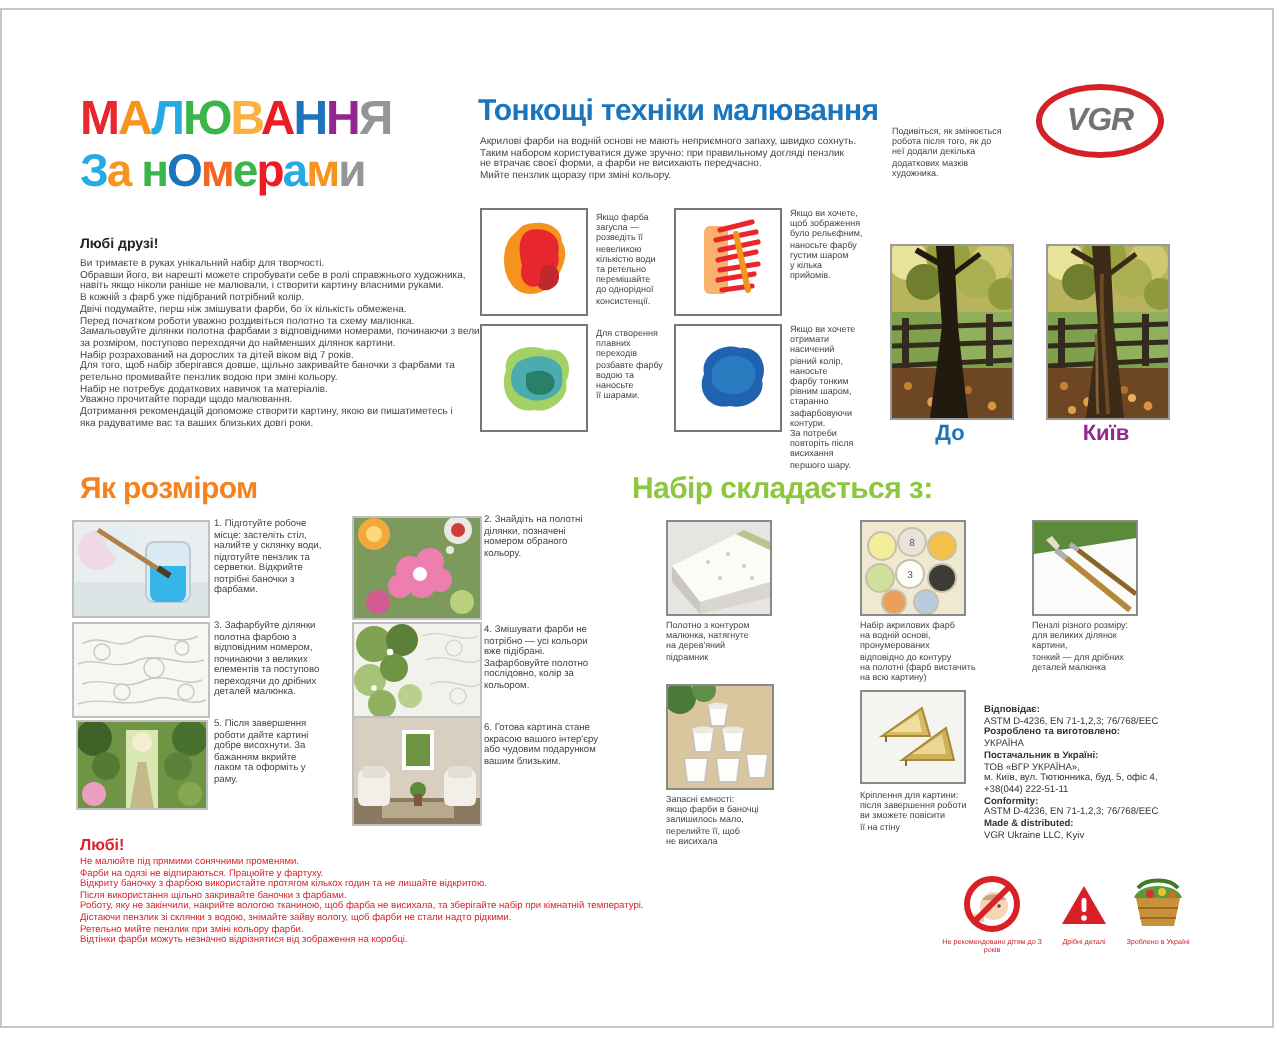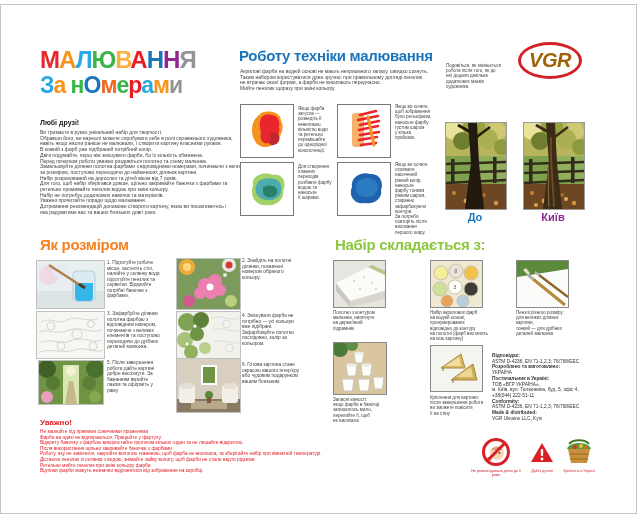--- a/index.html
+++ b/index.html
@@ -25,37 +25,37 @@
 
   #tech-head{left:239px;top:47px}
   #tech-intro{left:240px;top:69px;width:196px;white-space:pre-line}
   .tech-sq{width:52px;height:52px;border:1.5px solid #777;background:#fff}
   .tech-sq svg{width:100%;height:100%}
   .tech-cap{white-space:pre-line}
 
   
   #vgr{left:518px;top:42px;width:58px;height:31px;border:3px solid #d42027;border-radius:50%;
        display:flex;align-items:center;justify-content:center}
-  #vgr span{color:#a16207;font-weight:bold;font-size:20px;font-style:italic;letter-spacing:-.5px}
+  #vgr span{color:#737373;font-weight:bold;font-size:16px;font-style:italic;letter-spacing:-.5px}
   #brand-note{left:446px;top:63px;width:84px;white-space:pre-line}
 
   .photo{border:1px solid #9a9a9a;overflow:hidden;background:#eee}
   .photo svg{display:block;width:100%;height:100%}
   #before-img{left:445px;top:122px;width:60px;height:86px}
   #after-img{left:523px;top:122px;width:60px;height:86px}
   #label-do{left:445px;top:211px;width:60px;text-align:center;font-size:11px;font-weight:bold;color:#1b75bc}
   #label-pislya{left:523px;top:211px;width:60px;text-align:center;font-size:11px;font-weight:bold;color:#92278f}
   .after .trunk{fill:#3c2b16}.after .trunk-s{stroke:#3c2b16}.after .hl{opacity:1}
 
   #how-head{left:40px;top:236px}
   .step-txt{font-size:4.8px;line-height:5.5px;color:#444}
   .step-img{border:1px solid #c0c0c0;background:#fff;overflow:hidden}
   .step-img svg{display:block;width:100%;height:100%}
 
-  #kit-head{left:335px;top:236px}
+  #kit-head{left:316px;top:236px}
   .kit-img{border:1px solid #8a8a8a;background:#fff;overflow:hidden}
   .kit-img svg{display:block;width:100%;height:100%}
   .kit-cap{font-size:4.5px;line-height:5.2px;color:#444}
 
   #kit-info{left:492px;top:353px;width:142px;font-size:4.8px;line-height:5.7px;color:#333}
   #kit-info div{white-space:nowrap}
 
   #warn-head{left:40px;top:418px;font-size:8px;font-weight:bold;color:#e02028}
   #warn-lines{left:40px;top:429px;width:432px;font-size:4.8px;line-height:5.6px;color:#e02028;white-space:pre-line}
 
@@ -81,21 +81,21 @@
 Замальовуйте ділянки полотна фарбами з відповідними номерами, починаючи з великих
 за розміром, поступово переходячи до найменших ділянок картини.
 Набір розрахований на дорослих та дітей віком від 7 років.
 Для того, щоб набір зберігався довше, щільно закривайте баночки з фарбами та
 ретельно промивайте пензлик водою при зміні кольору.
 Набір не потребує додаткових навичок та матеріалів.
 Уважно прочитайте поради щодо малювання.
 Дотримання рекомендацій допоможе створити картину, якою ви пишатиметесь і
 яка радуватиме вас та ваших близьких довгі роки.</div>
 
-<div class="abs sec-head h-blue" id="tech-head">Роботу техніки малювання</div>
+<div class="abs sec-head h-blue" id="tech-head">Тонкощі техніки малювання</div>
 <div class="abs tiny" id="tech-intro">Акрилові фарби на водній основі не мають неприємного запаху, швидко сохнуть.
 Таким набором користуватися дуже зручно: при правильному догляді пензлик
 не втрачає своєї форми, а фарби не висихають передчасно.
 Мийте пензлик щоразу при зміні кольору.</div>
 
 <div class="abs tech-sq" style="left:240px;top:104px">
   <svg viewBox="0 0 52 52">
     <rect width="52" height="52" fill="#fff"></rect>
     <path d="M20,8 C30,4 40,8 40,16 C44,22 40,30 36,36 C30,44 18,44 14,36 C10,30 10,20 14,14 Z" fill="#f6921e"></path>
     <path d="M24,10 C34,8 40,14 38,22 C40,28 34,36 28,38 C22,40 18,34 20,28 C18,20 18,12 24,10 Z" fill="#e8262d"></path>
@@ -501,21 +501,21 @@
     <div style="font-weight: bold;">Постачальник в Україні:</div>
     <div>ТОВ «ВГР УКРАЇНА»,</div>
     <div>м. Київ, вул. Тютюнника, буд. 5, офіс 4,</div>
     <div>+38(044) 222-51-11</div>
     <div style="font-weight: bold;">Conformity:</div>
     <div>ASTM D-4236, EN 71-1,2,3; 76/768/EEC</div>
     <div style="font-weight: bold;">Made &amp; distributed:</div>
     <div>VGR Ukraine LLC, Kyiv</div>
   </div>
 
-<div class="abs" id="warn-head">Уважно!</div>
+<div class="abs" id="warn-head">Любі!</div>
 <div class="abs" id="warn-lines">Не малюйте під прямими сонячними променями.
 Фарби на одязі не відпираються. Працюйте у фартуху.
 Відкриту баночку з фарбою використайте протягом кількох годин та не лишайте відкритою.
 Після використання щільно закривайте баночки з фарбами.
 Роботу, яку не закінчили, накрийте вологою тканиною, щоб фарба не висихала, та зберігайте набір при кімнатній температурі.
 Дістаючи пензлик зі склянки з водою, знімайте зайву вологу, щоб фарби не стали надто рідкими.
 Ретельно мийте пензлик при зміні кольору фарби.
 Відтінки фарби можуть незначно відрізнятися від зображення на коробці.</div>
 
 <div class="abs" style="left:481px;top:437px;width:30px;height:30px">

